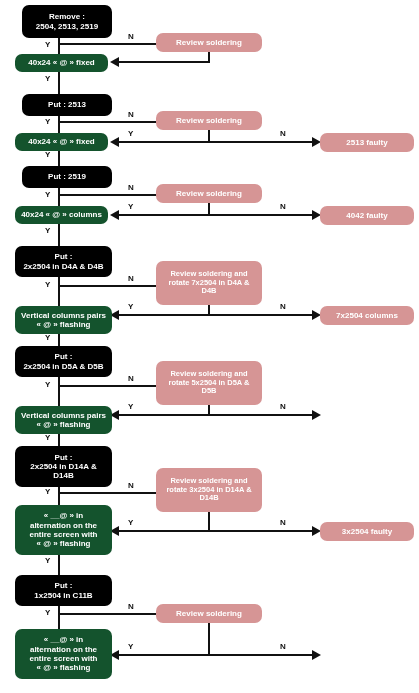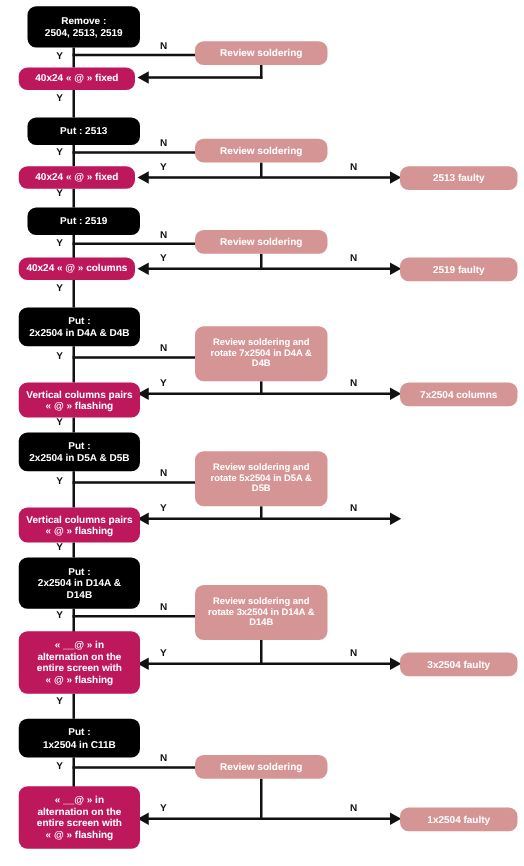--- a/index.html
+++ b/index.html
@@ -25,21 +25,21 @@
     display: flex;
     align-items: center;
     justify-content: center;
     text-align: center;
     line-height: 1.16;
     padding: 2px 3px;
     white-space: pre-line;
     z-index: 5;
   }
   .node.gray  { background: #000000; }
-  .node.green { background: #be185d; }
+  .node.green { background: #14532d; }
   .node.pink  { background: #d69595; }
 
   
   .vline {
     position: absolute;
     width: 2px;
     background: #111111;
     z-index: 2;
   }
   .hline {
@@ -131,21 +131,21 @@
   <div class="vline" style="left:208px; top:203px; height:12px;"></div>
 
   <div class="hline" style="left:118px; top:214px; width:196px;"></div>
   <div class="arrow-left" style="left:110px; top:210px;"></div>
   <div class="arrow-right" style="left:312px; top:210px;"></div>
   <div class="label" style="left:128px; top:202px;">Y</div>
   <div class="label" style="left:280px; top:202px;">N</div>
 
   <div class="node green" style="left:15px; top:206px; width:93px; height:18px; font-size:8px;">40x24 « @ » columns</div>
 
-  <div class="node pink" style="left:320px; top:206px; width:94px; height:19px; font-size:8px;">2519 faulty</div>
+  <div class="node pink" style="left:320px; top:206px; width:94px; height:19px; font-size:8px;">4042 faulty</div>
 
   <div class="vline" style="left:58px; top:224px; height:22px;"></div>
   <div class="label" style="left:45px; top:226px;">Y</div>
 
   <div class="node gray" style="left:15px; top:246px; width:97px; height:31px; font-size:8px;">Put :
 2x2504 in D4A  &amp; D4B</div>
 
   <div class="vline" style="left:58px; top:277px; height:29px;"></div>
   <div class="label" style="left:45px; top:280px;">Y</div>
 
@@ -249,15 +249,14 @@
   <div class="arrow-left" style="left:110px; top:650px;"></div>
   <div class="arrow-right" style="left:312px; top:650px;"></div>
   <div class="label" style="left:128px; top:642px;">Y</div>
   <div class="label" style="left:280px; top:642px;">N</div>
 
   <div class="node green" style="left:15px; top:629px; width:97px; height:50px; font-size:8px;">« __@ » in
 alternation on the
 entire screen with
 « @ » flashing</div>
 
-  <div class="node pink" style="left:320px; top:646px; width:94px; height:19px; font-size:8px;">1x2504 faulty</div>
 
 </div>
 
 </body></html>

